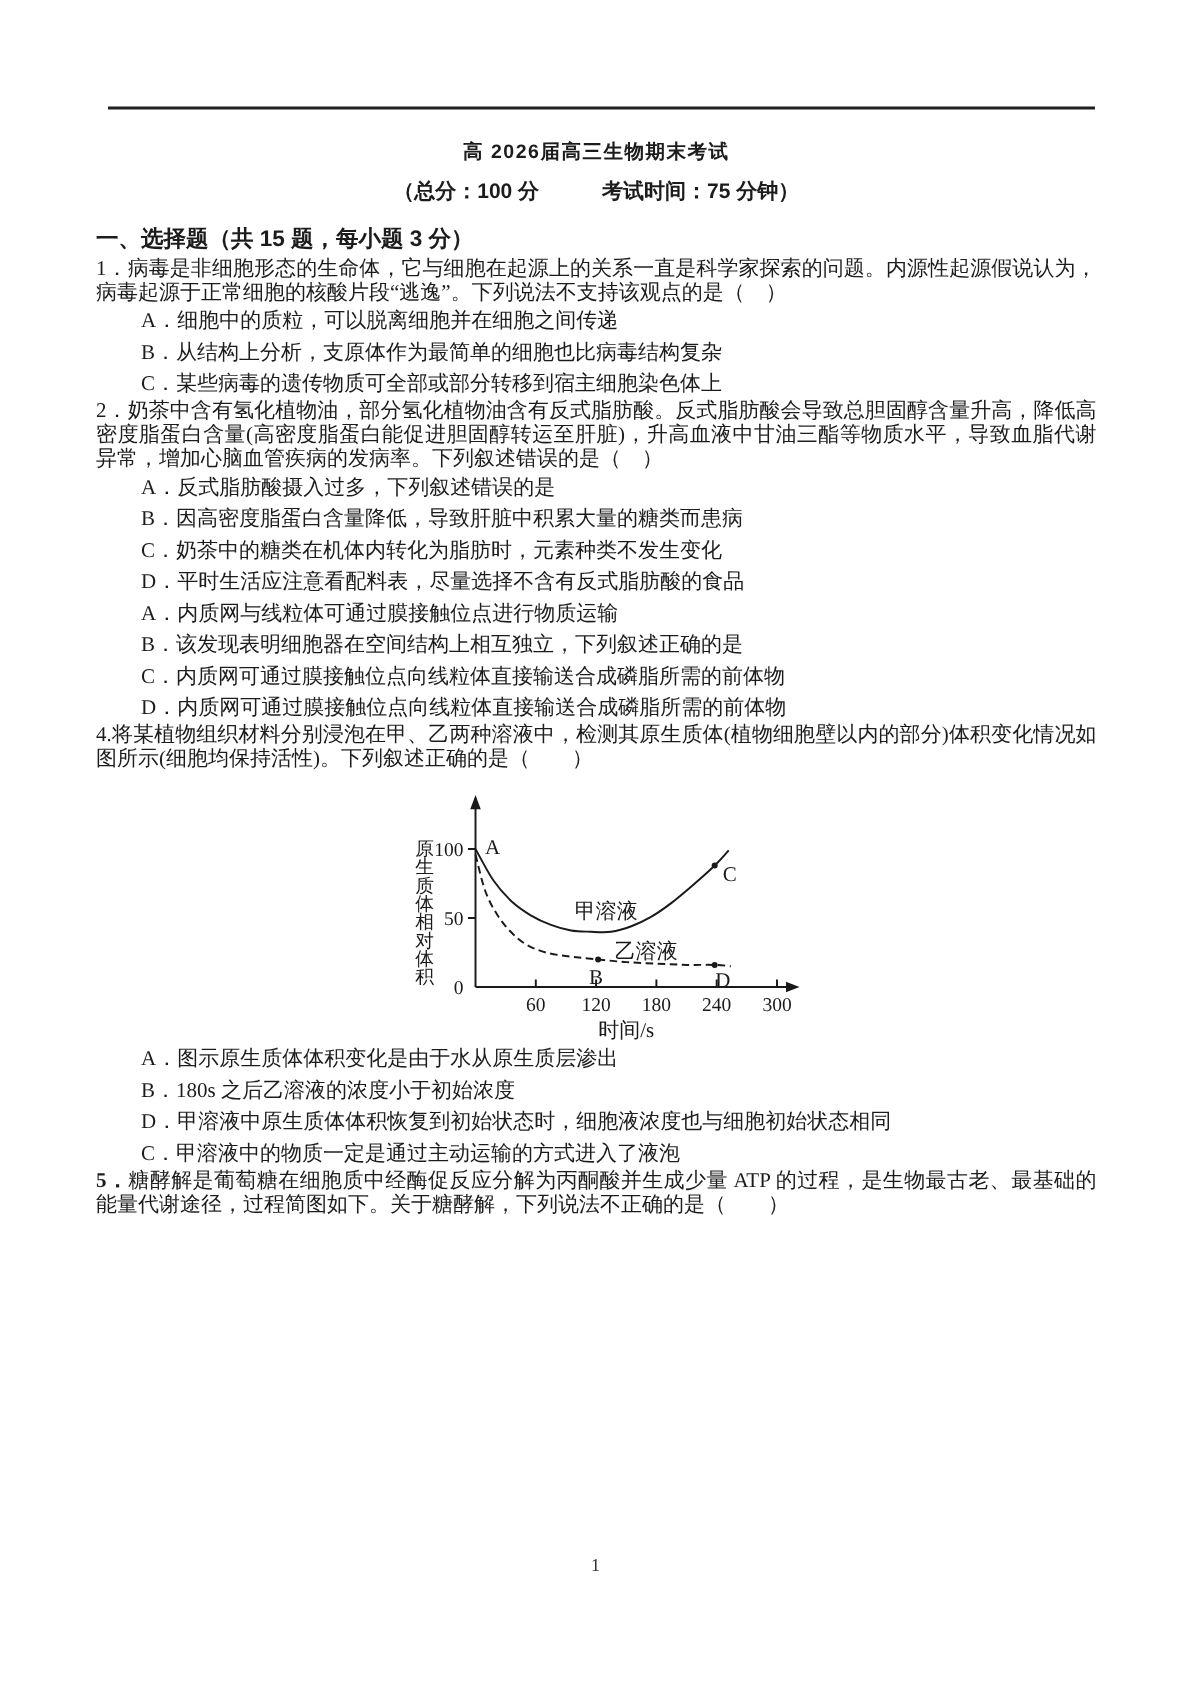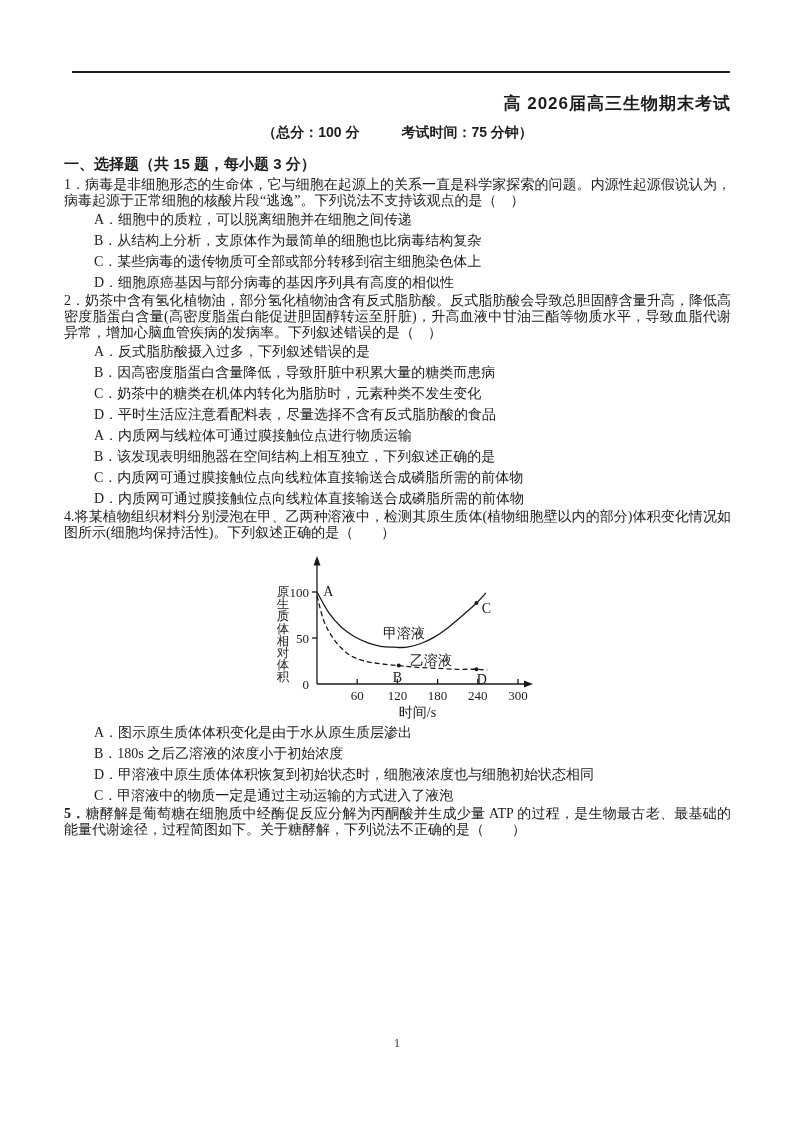--- a/index.html
+++ b/index.html
@@ -4,21 +4,21 @@
 <style>
   html,body{margin:0;padding:0;background:#fff;}
   .page{
     position:relative;width:794px;height:1123px;background:#ffffff;overflow:hidden;
     font-family:"Liberation Serif","DejaVu Serif",serif;color:#1c1c1c;
   }
   .top-rule{position:absolute;top:71px;left:72px;width:658px;height:2px;background:#1f1f1f;}
   .content{position:absolute;left:64px;top:92px;width:667px;}
   .title{
     font-family:"Liberation Sans","DejaVu Sans",sans-serif;
-    font-weight:bold;font-size:17px;text-align:right;margin:0 0 9px 0;letter-spacing:1px;
+    font-weight:bold;font-size:13px;text-align:center;margin:0 0 9px 0;letter-spacing:1px;
   }
   .subtitle{
     font-family:"Liberation Sans","DejaVu Sans",sans-serif;
     font-weight:bold;font-size:14px;text-align:center;margin:0 0 10px 0;
   }
   .section-heading{
     font-family:"Liberation Sans","DejaVu Sans",sans-serif;
     font-weight:bold;font-size:15px;margin:13px 0 3px 0;
   }
   .stem{margin:0;font-size:14px;line-height:16px;text-align:justify;}
@@ -41,21 +41,20 @@
   <div class="content">
     <h1 class="title">高 2026届高三生物期末考试</h1>
     <div class="subtitle">（总分：100 分　　　考试时间：75 分钟）</div>
     <h2 class="section-heading">一、选择题（共 15 题，每小题 3 分）</h2>
 
     <div class="question">
       <p class="stem"><span class="qnum">1．</span><span>病毒是非细胞形态的生命体，它与细胞在起源上的关系一直是科学家探索的问题。内源性起源假说认为，病毒起源于正常细胞的核酸片段“逃逸”。下列说法不支持该观点的是（　）</span></p>
       <p class="option">A．细胞中的质粒，可以脱离细胞并在细胞之间传递</p>
       <p class="option">B．从结构上分析，支原体作为最简单的细胞也比病毒结构复杂</p>
       <p class="option">C．某些病毒的遗传物质可全部或部分转移到宿主细胞染色体上</p>
-      <p class="option">D．细胞原癌基因与部分病毒的基因序列具有高度的相似性</p>
     </div>
 
     <div class="question">
       <p class="stem"><span class="qnum">2．</span><span>奶茶中含有氢化植物油，部分氢化植物油含有反式脂肪酸。反式脂肪酸会导致总胆固醇含量升高，降低高密度脂蛋白含量(高密度脂蛋白能促进胆固醇转运至肝脏)，升高血液中甘油三酯等物质水平，导致血脂代谢异常，增加心脑血管疾病的发病率。下列叙述错误的是（　）</span></p>
       <p class="option">A．反式脂肪酸摄入过多，下列叙述错误的是</p>
       <p class="option">B．因高密度脂蛋白含量降低，导致肝脏中积累大量的糖类而患病</p>
       <p class="option">C．奶茶中的糖类在机体内转化为脂肪时，元素种类不发生变化</p>
       <p class="option">D．平时生活应注意看配料表，尽量选择不含有反式脂肪酸的食品</p>
     </div>
 

